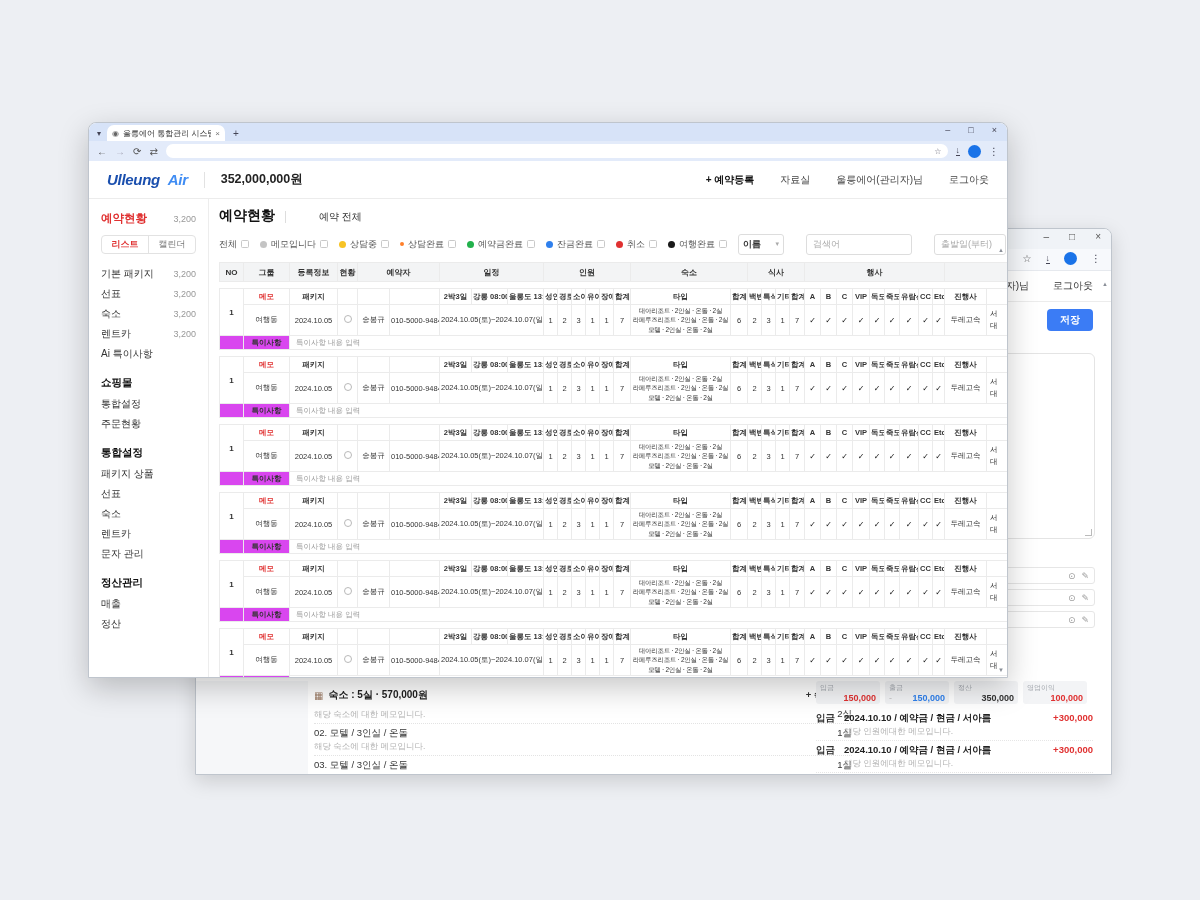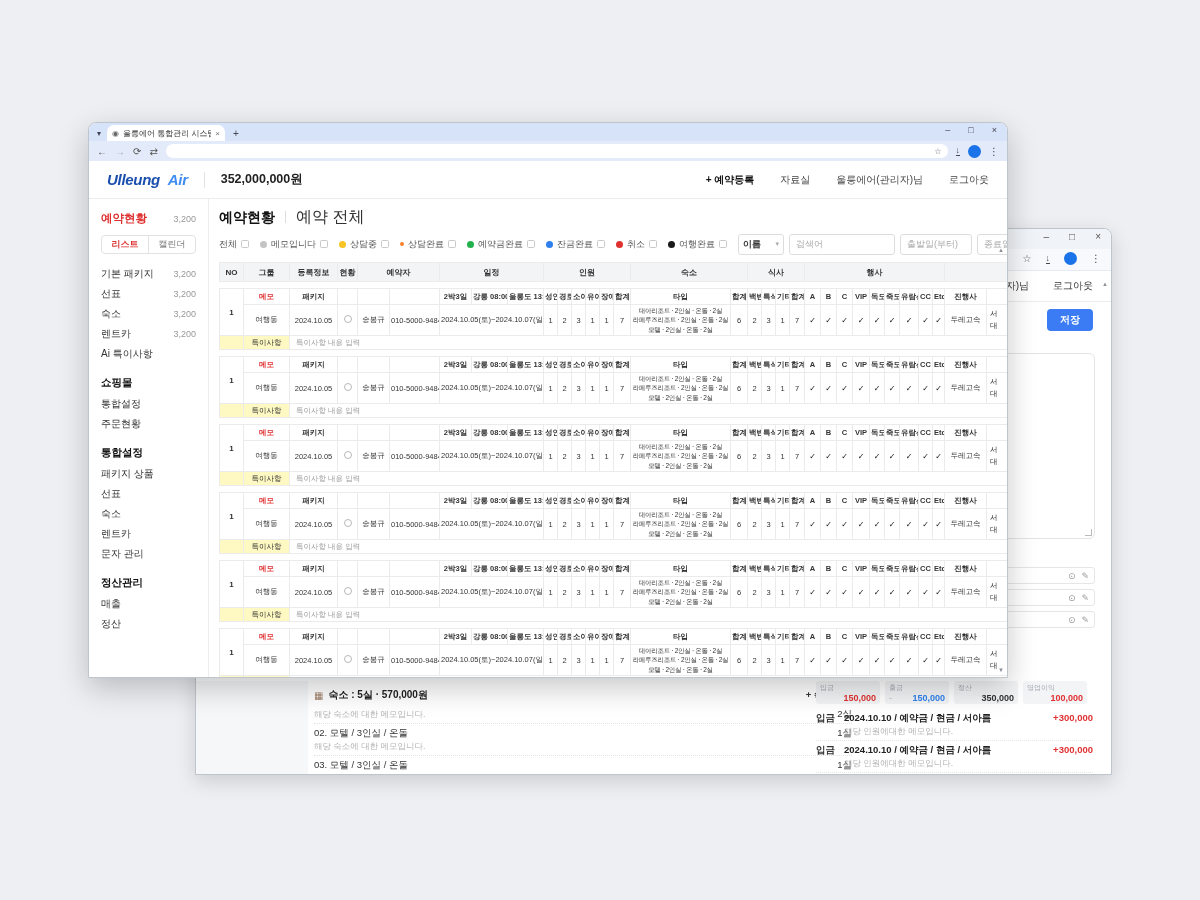--- a/index.html
+++ b/index.html
@@ -82,46 +82,46 @@
   .sb-toggle div { flex:1; display:flex; align-items:center; justify-content:center; font-size:9px; }
   .sb-toggle .on { color:#e03131; font-weight:bold; border-right:1px solid #e2e2e2; }
   .sb-toggle .off { color:#777; }
   .sb-item { display:flex; justify-content:space-between; align-items:center; height:20px; font-size:10px; color:#333; }
   .sb-sec { font-size:10.5px; font-weight:bold; color:#111; margin:12px 0 4px; }
   
   #mainpane { flex:1; padding:8px 0 0 10px; overflow:hidden; position:relative; }
   .titlerow { display:flex; align-items:baseline; height:20px; padding-right:14px; }
   .pgtitle { font-size:14px; font-weight:bold; color:#111; }
   .tsep { width:1px; height:12px; background:#ddd; margin:0 10px; align-self:center; }
-  .pgsub { font-size:16px; color:#333; }
+  .pgsub { font-size:10px; color:#333;margin-left:23px; }
   .stats { margin-left:auto; display:flex; gap:13px; font-size:9.3px; color:#333; white-space:nowrap; }
   .stats b { font-weight:bold; }
   .filterrow { display:flex; align-items:center; margin-top:5px; height:24px; padding-right:14px; }
   .fitem { display:flex; align-items:center; gap:4px; margin-right:11px; font-size:9px; color:#555; white-space:nowrap; }
   .dot { width:7px; height:7px; border-radius:50%; display:inline-block; }
   .dot.ring { background:#fff !important; border:2px solid #ff7f2a; width:4px; height:4px; }
   .cbx { width:8px; height:8px; border:1px solid #c9c9c9; border-radius:1.5px; background:#fff; display:inline-block; }
-  .srch { margin-left:auto; display:flex; gap:5px; align-items:center; }
+  .srch { margin-left:auto; display:flex; gap:22px; align-items:center; }
   .sel { width:46px; height:21px; border:1px solid #ddd; border-radius:3px; font-size:9px; font-weight:bold; color:#333; display:flex; align-items:center; justify-content:space-between; padding:0 4px; background:#fff; }
   .sel .ar { color:#aaa; font-size:7px; }
   .inp { height:21px; border:1px solid #ddd; border-radius:3px; font-size:9px; color:#aaa; display:flex; align-items:center; padding:0 6px; background:#fff; }
   .inp.kw { width:106px; } .inp.dt { width:72px; }
   
   #tablezone { margin-top:6px; width:789px; overflow:hidden; }
   table.rt { table-layout:fixed; width:807px; border-collapse:collapse; margin-bottom:6px; }
   .rt td, .rt th { border:1px solid #ebebeb; font-size:7.5px; color:#333; text-align:center; overflow:hidden; white-space:nowrap; padding:0 1px; }
   .rt th { background:#f3f4f5; height:19px; font-size:8px; font-weight:bold; }
   tr.sub td { height:16px; font-weight:bold; background:#fff; }
   tr.dat td { height:31px; }
   tr.note td { height:14px; }
   td.red { color:#e03131; }
   td.no { font-size:8px; }
   td.stay { font-size:6.5px; letter-spacing:-.3px; text-align:center; line-height:1.45; padding:0; }
   td.ck { font-size:8px; color:#111; }
-  td.g { background:#fef9c3; font-weight:normal; }
+  td.g { background:#d946ef; font-weight:bold; }
   td.ph { text-align:left; padding-left:6px; color:#9a9a9a; font-weight:normal; }
   .ring-st { width:8px; height:8px; border:1px solid #b9b9b9; border-radius:50%; display:inline-block; }
   td.extra { text-align:left; padding-left:3px; line-height:1.6; font-size:7.5px; }
 </style>
 </head>
 <body>
 
 <div class="win" id="backwin">
   <div class="titlebar">
     <div class="wctl">

